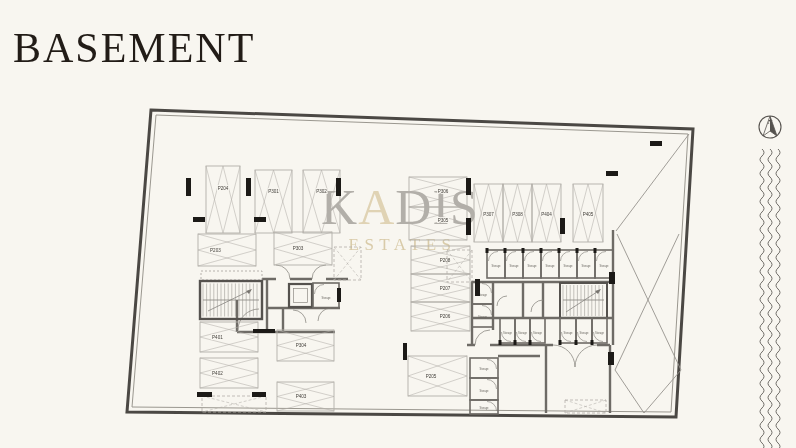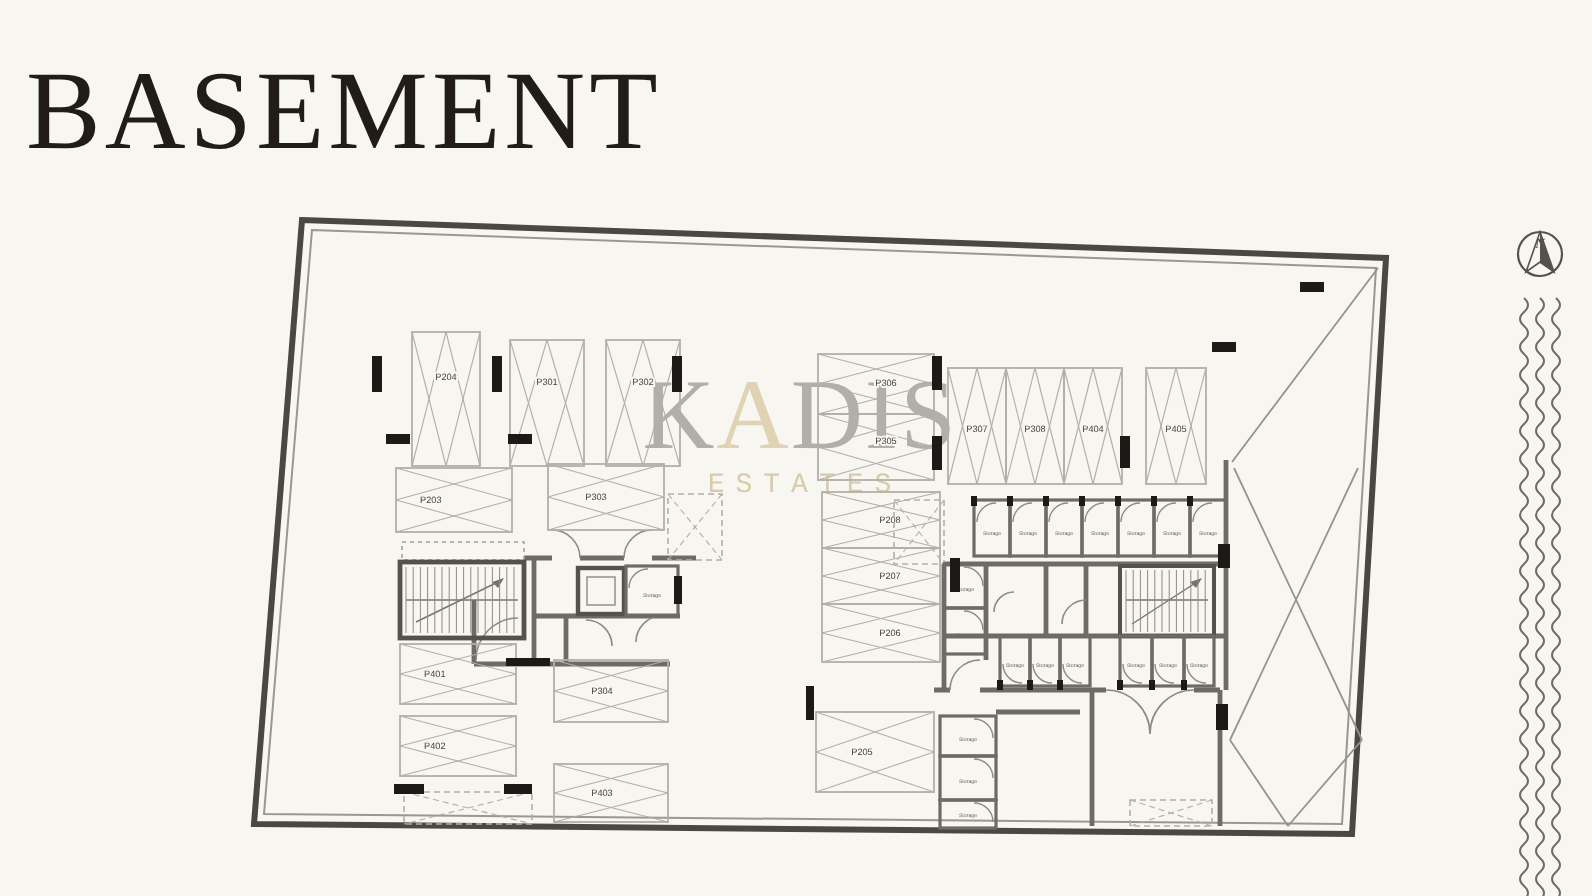--- a/index.html
+++ b/index.html
@@ -1,25 +1,25 @@
 <!DOCTYPE html>
 <html><head>
 <meta charset="utf-8">
 <style>
   html,body{margin:0;padding:0;}
   body{width:796px;height:448px;overflow:hidden;background:#f8f6f0;}
   .stage{position:relative;width:796px;height:448px;background:#f8f6f0;font-family:"Liberation Sans",sans-serif;}
   .title{position:absolute;left:13px;top:24px;font-family:"Liberation Serif",serif;
-         font-size:56px;letter-spacing:2px;color:#221c17;font-weight:500;}
+         font-size:42px;letter-spacing:2px;color:#221c17;font-weight:500;}
   .watermark{position:absolute;left:400px;top:182px;transform:translateX(-50%);
              text-align:center;z-index:0;user-select:none;}
   .wm-brand{font-family:"Liberation Serif",serif;font-size:50px;line-height:1;
             letter-spacing:1px;color:#b2afa9;white-space:nowrap;}
   .wm-brand .accent{color:#e0d3b4;}
-  .wm-sub{margin-top:3px;font-family:Liberation Mono, monospace;font-size:14px;
+  .wm-sub{margin-top:3px;font-family:Liberation Serif, serif;font-size:17px;
           letter-spacing:5.5px;color:#d9cba9;padding-left:5px;white-space:nowrap;}
   svg.plan{position:absolute;left:0;top:0;z-index:1;}
   .spot-label{font-family:"Liberation Sans",sans-serif;}
 </style>
 </head>
 <body>
 
 <div class="stage">
 
   <div class="title">BASEMENT</div>

